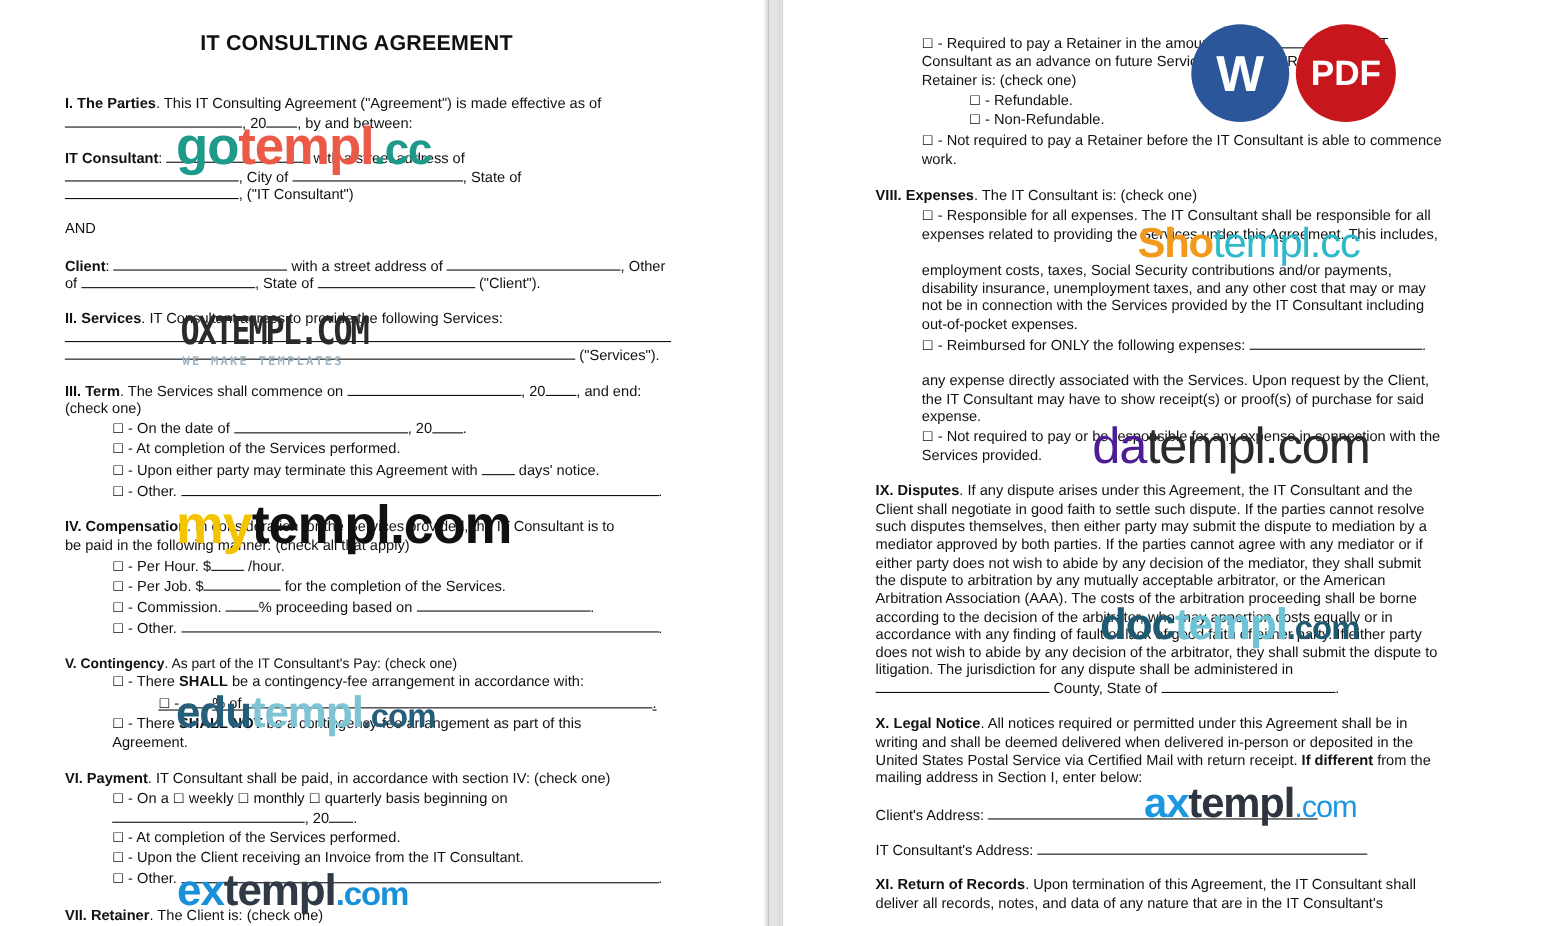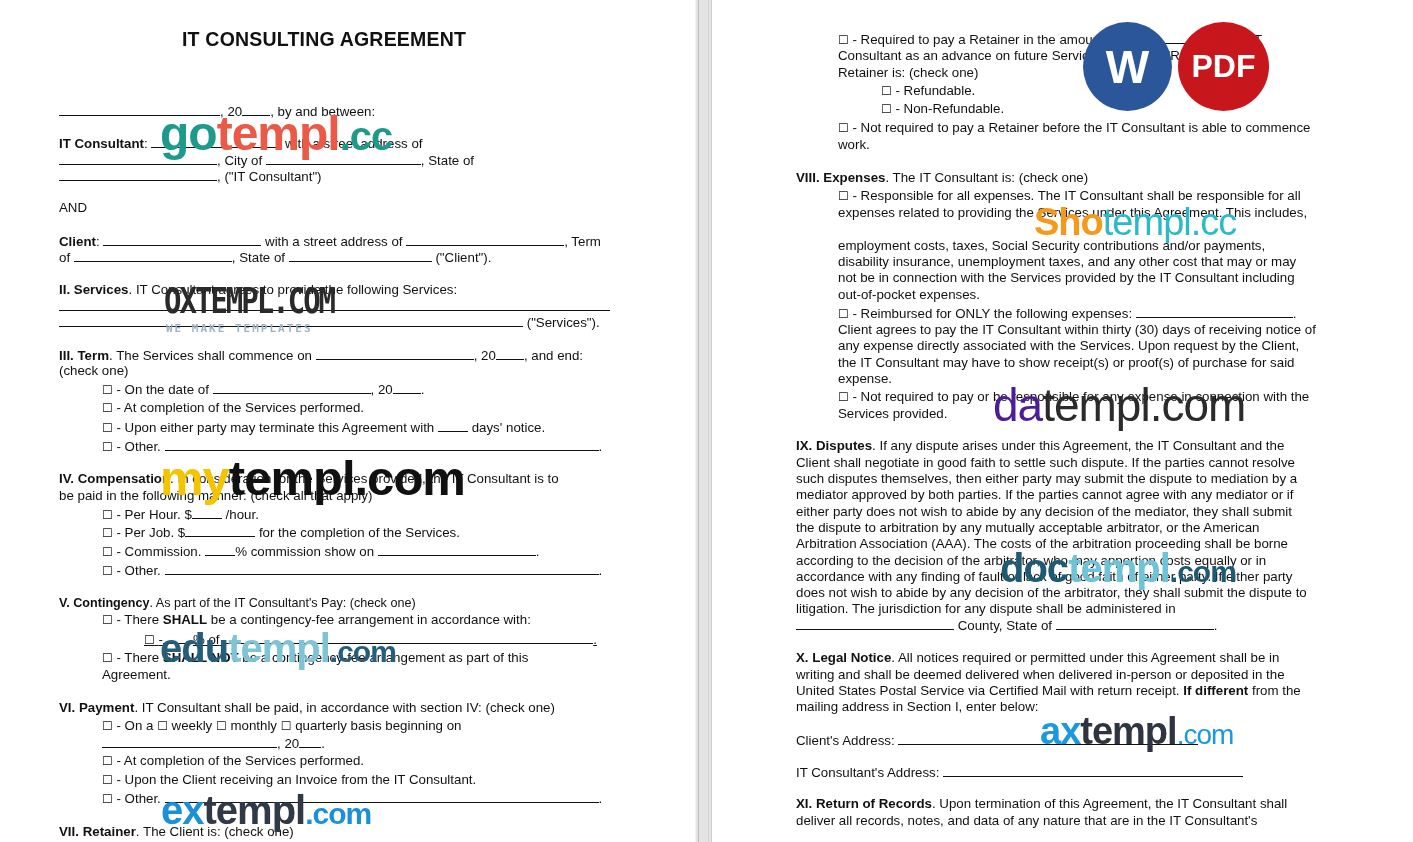--- a/index.html
+++ b/index.html
@@ -32,35 +32,38 @@
     font-family:"Liberation Sans", sans-serif;
   }
 </style>
 </head>
 <body>
 
 <div class="page" id="page-left">
 
   <div class="ln title" style="left:182px;top:31px;">IT CONSULTING AGREEMENT</div>
 
+  <div class="ln" style="left:59px;top:86px;">
+    <b>I. The Parties</b><span>. This IT Consulting Agreement ("Agreement") is made effective as of</span>
+  </div>
   <div class="ln" style="left:59px;top:103px;">
     <span class="u" style="width:161px"></span><span>, 20</span><span class="u" style="width:28px"></span><span>, by and between:</span>
   </div>
   <div class="ln" style="left:59px;top:135px;">
     <b>IT Consultant</b>: <span class="u" style="width:130px"></span> <span>with a street address of</span>
   </div>
   <div class="ln" style="left:59px;top:152px;">
     <span class="u" style="width:158px"></span><span>, City of</span> <span class="u" style="width:155px"></span><span>, State of</span>
   </div>
   <div class="ln" style="left:59px;top:168px;">
     <span class="u" style="width:158px"></span><span>, ("IT Consultant")</span>
   </div>
   <div class="ln" style="left:59px;top:200px;">AND</div>
   <div class="ln" style="left:59px;top:233px;">
-    <b>Client</b>: <span class="u" style="width:158px"></span> <span>with a street address of</span> <span class="u" style="width:158px"></span><span>, Term</span>
+    <b>Client</b>: <span class="u" style="width:158px"></span> <span>with a street address of</span> <span class="u" style="width:158px"></span><span>, Other</span>
   </div>
   <div class="ln" style="left:59px;top:249px;">
     <span>of</span> <span class="u" style="width:158px"></span><span>, State of</span> <span class="u" style="width:143px"></span> <span>("Client").</span>
   </div>
 
   <div class="ln" style="left:59px;top:282px;">
     <b>II. Services</b><span>. IT Consultant agrees to provide the following Services:</span>
   </div>
   <div class="ln" style="left:59px;top:298px;">
     <span class="u" style="width:551px"></span>
@@ -90,21 +93,21 @@
     <b>IV. Compensation</b><span>. In consideration for the Services provided, the IT Consultant is to</span>
   </div>
   <div class="ln" style="left:59px;top:488px;">be paid in the following manner: (check all that apply)</div>
   <div class="ln" style="left:102px;top:506px;">
     <span class="cb">☐</span> <span>- Per Hour. $</span><span class="u" style="width:30px"></span> <span>/hour.</span>
   </div>
   <div class="ln" style="left:102px;top:524px;">
     <span class="cb">☐</span> <span>- Per Job. $</span><span class="u" style="width:70px"></span> <span>for the completion of the Services.</span>
   </div>
   <div class="ln" style="left:102px;top:543px;">
-    <span class="cb">☐</span> <span>- Commission.</span> <span class="u" style="width:30px"></span><span>% commission show on</span> <span class="u" style="width:158px"></span>.
+    <span class="cb">☐</span> <span>- Commission.</span> <span class="u" style="width:30px"></span><span>% proceeding based on</span> <span class="u" style="width:158px"></span>.
   </div>
   <div class="ln" style="left:102px;top:562px;">
     <span class="cb">☐</span> <span>- Other.</span> <span class="u" style="width:434px"></span>.
   </div>
 
   <div class="ln" style="left:59px;top:595px;font-size:12.6px;">
     <b>V. Contingency</b><span>. As part of the IT Consultant's Pay: (check one)</span>
   </div>
   <div class="ln" style="left:102px;top:612px;">
     <span class="cb">☐</span> <span>- There </span><b>SHALL</b><span> be a contingency-fee arrangement in accordance with:</span>
@@ -185,21 +188,20 @@
     <span class="cb">☐</span> <span>- Responsible for all expenses. The IT Consultant shall be responsible for all</span>
   </div>
   <div class="ln" style="left:126px;top:205px;">expenses related to providing the Services under this Agreement. This includes,</div>
   <div class="ln" style="left:126px;top:238px;">employment costs, taxes, Social Security contributions and/or payments,</div>
   <div class="ln" style="left:126px;top:254px;">disability insurance, unemployment taxes, and any other cost that may or may</div>
   <div class="ln" style="left:126px;top:270px;">not be in connection with the Services provided by the IT Consultant including</div>
   <div class="ln" style="left:126px;top:287px;">out-of-pocket expenses.</div>
   <div class="ln" style="left:126px;top:305px;">
     <span class="cb">☐</span> <span>- Reimbursed for ONLY the following expenses:</span> <span class="u" style="width:157px"></span>.
   </div>
-  <div class="ln" style="left:126px;top:322px;">Client agrees to pay the IT Consultant within thirty (30) days of receiving notice of</div>
   <div class="ln" style="left:126px;top:338px;">any expense directly associated with the Services. Upon request by the Client,</div>
   <div class="ln" style="left:126px;top:355px;">the IT Consultant may have to show receipt(s) or proof(s) of purchase for said</div>
   <div class="ln" style="left:126px;top:371px;">expense.</div>
   <div class="ln" style="left:126px;top:389px;">
     <span class="cb">☐</span> <span>- Not required to pay or be responsible for any expense in connection with the</span>
   </div>
   <div class="ln" style="left:126px;top:406px;">Services provided.</div>
 
   <div class="ln" style="left:84px;top:438px;">
     <b>IX. Disputes</b><span>. If any dispute arises under this Agreement, the IT Consultant and the</span>

